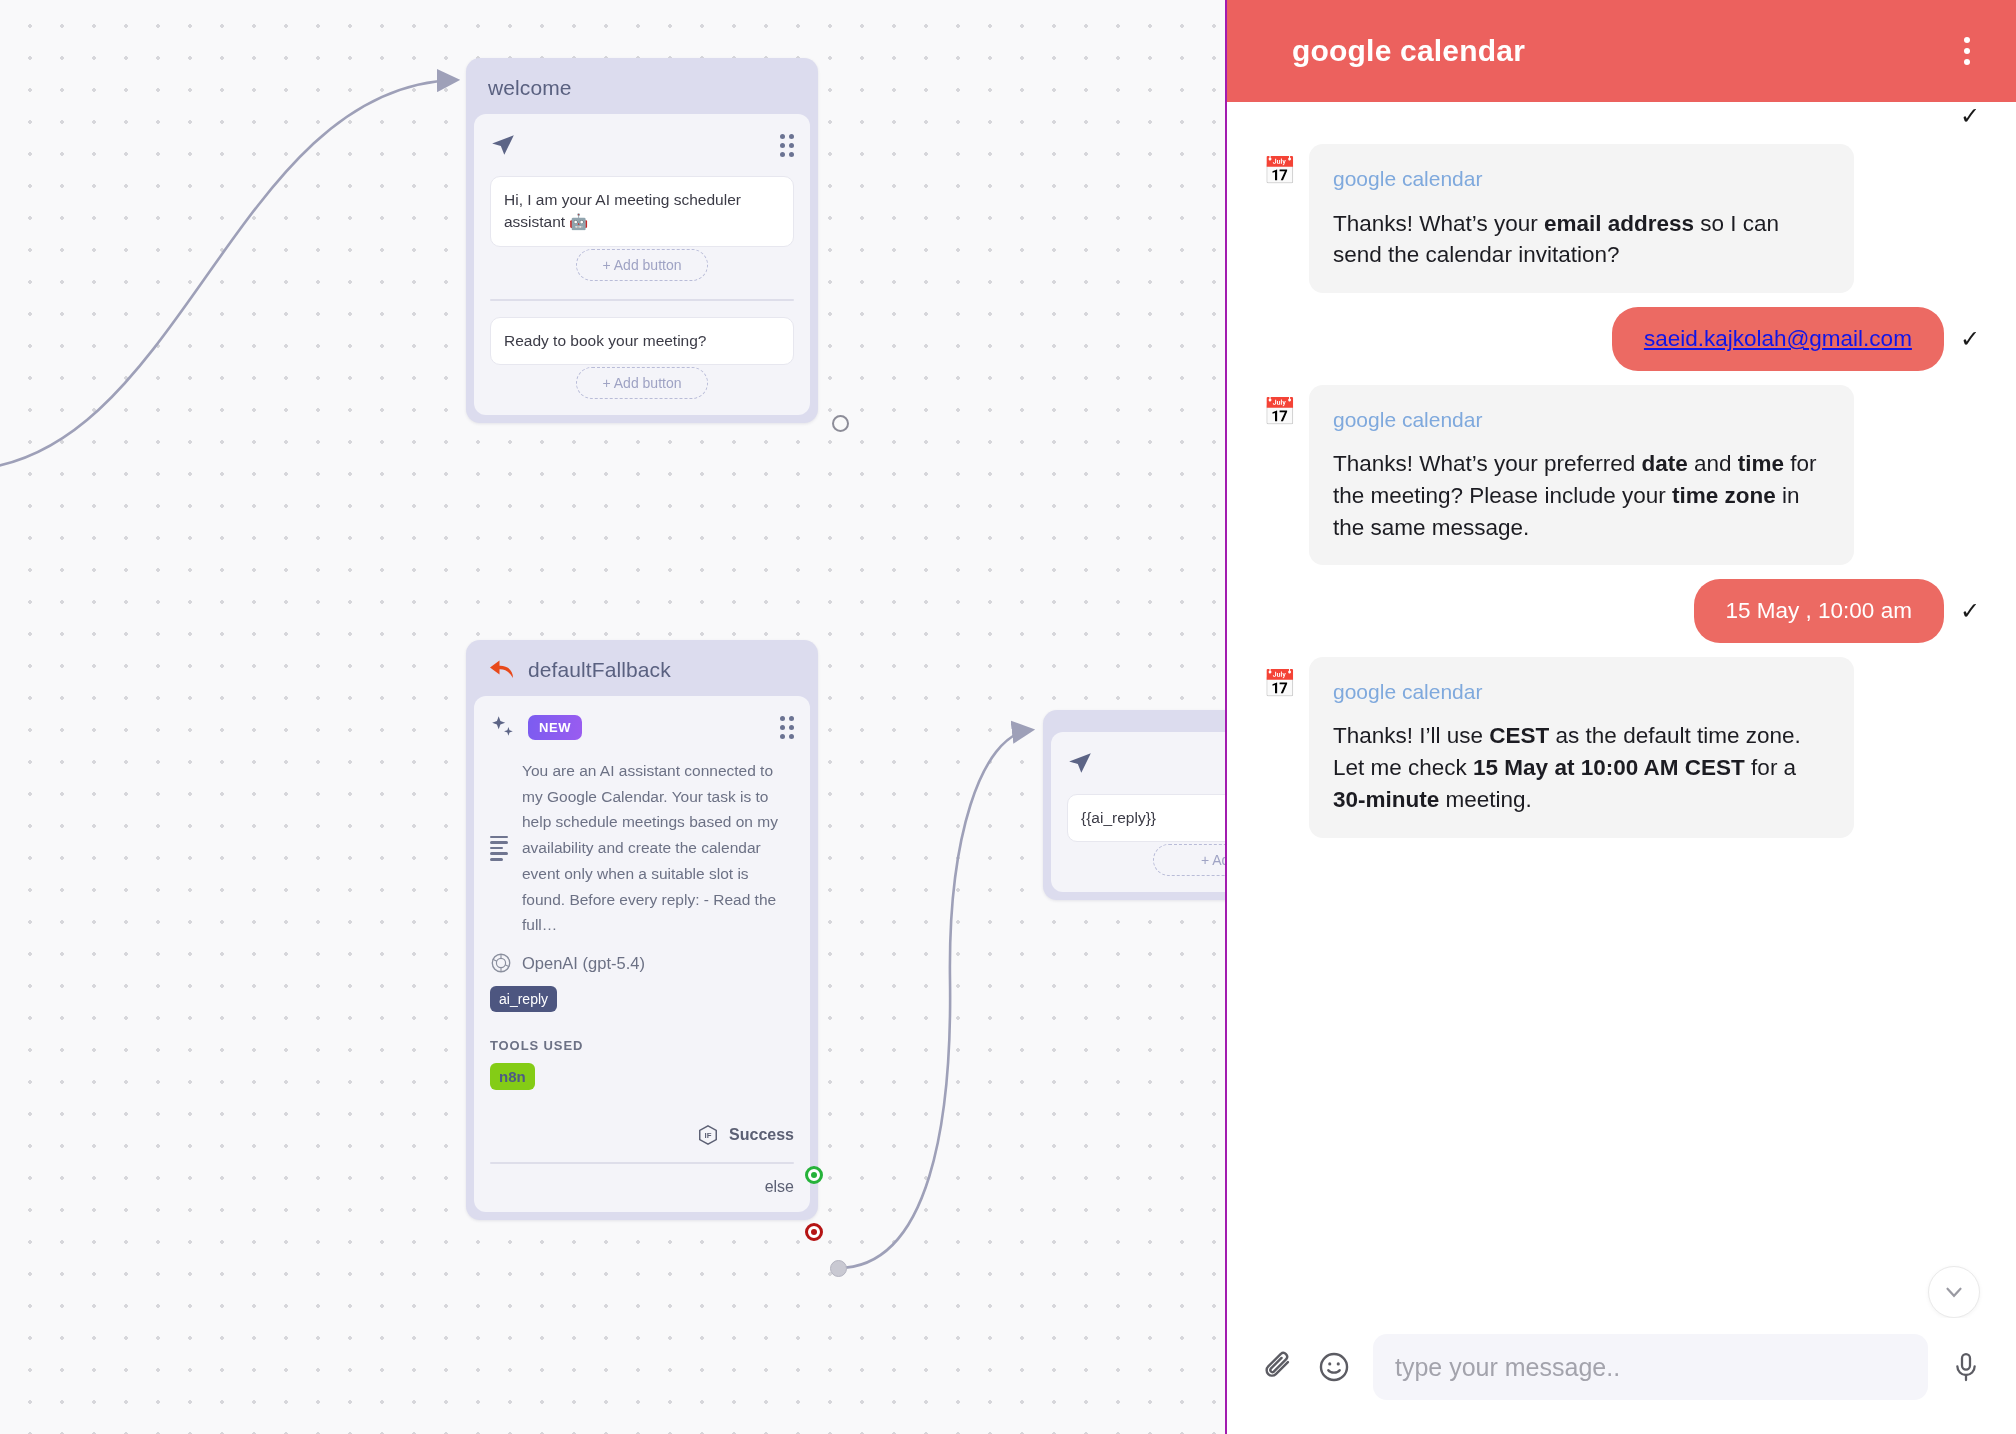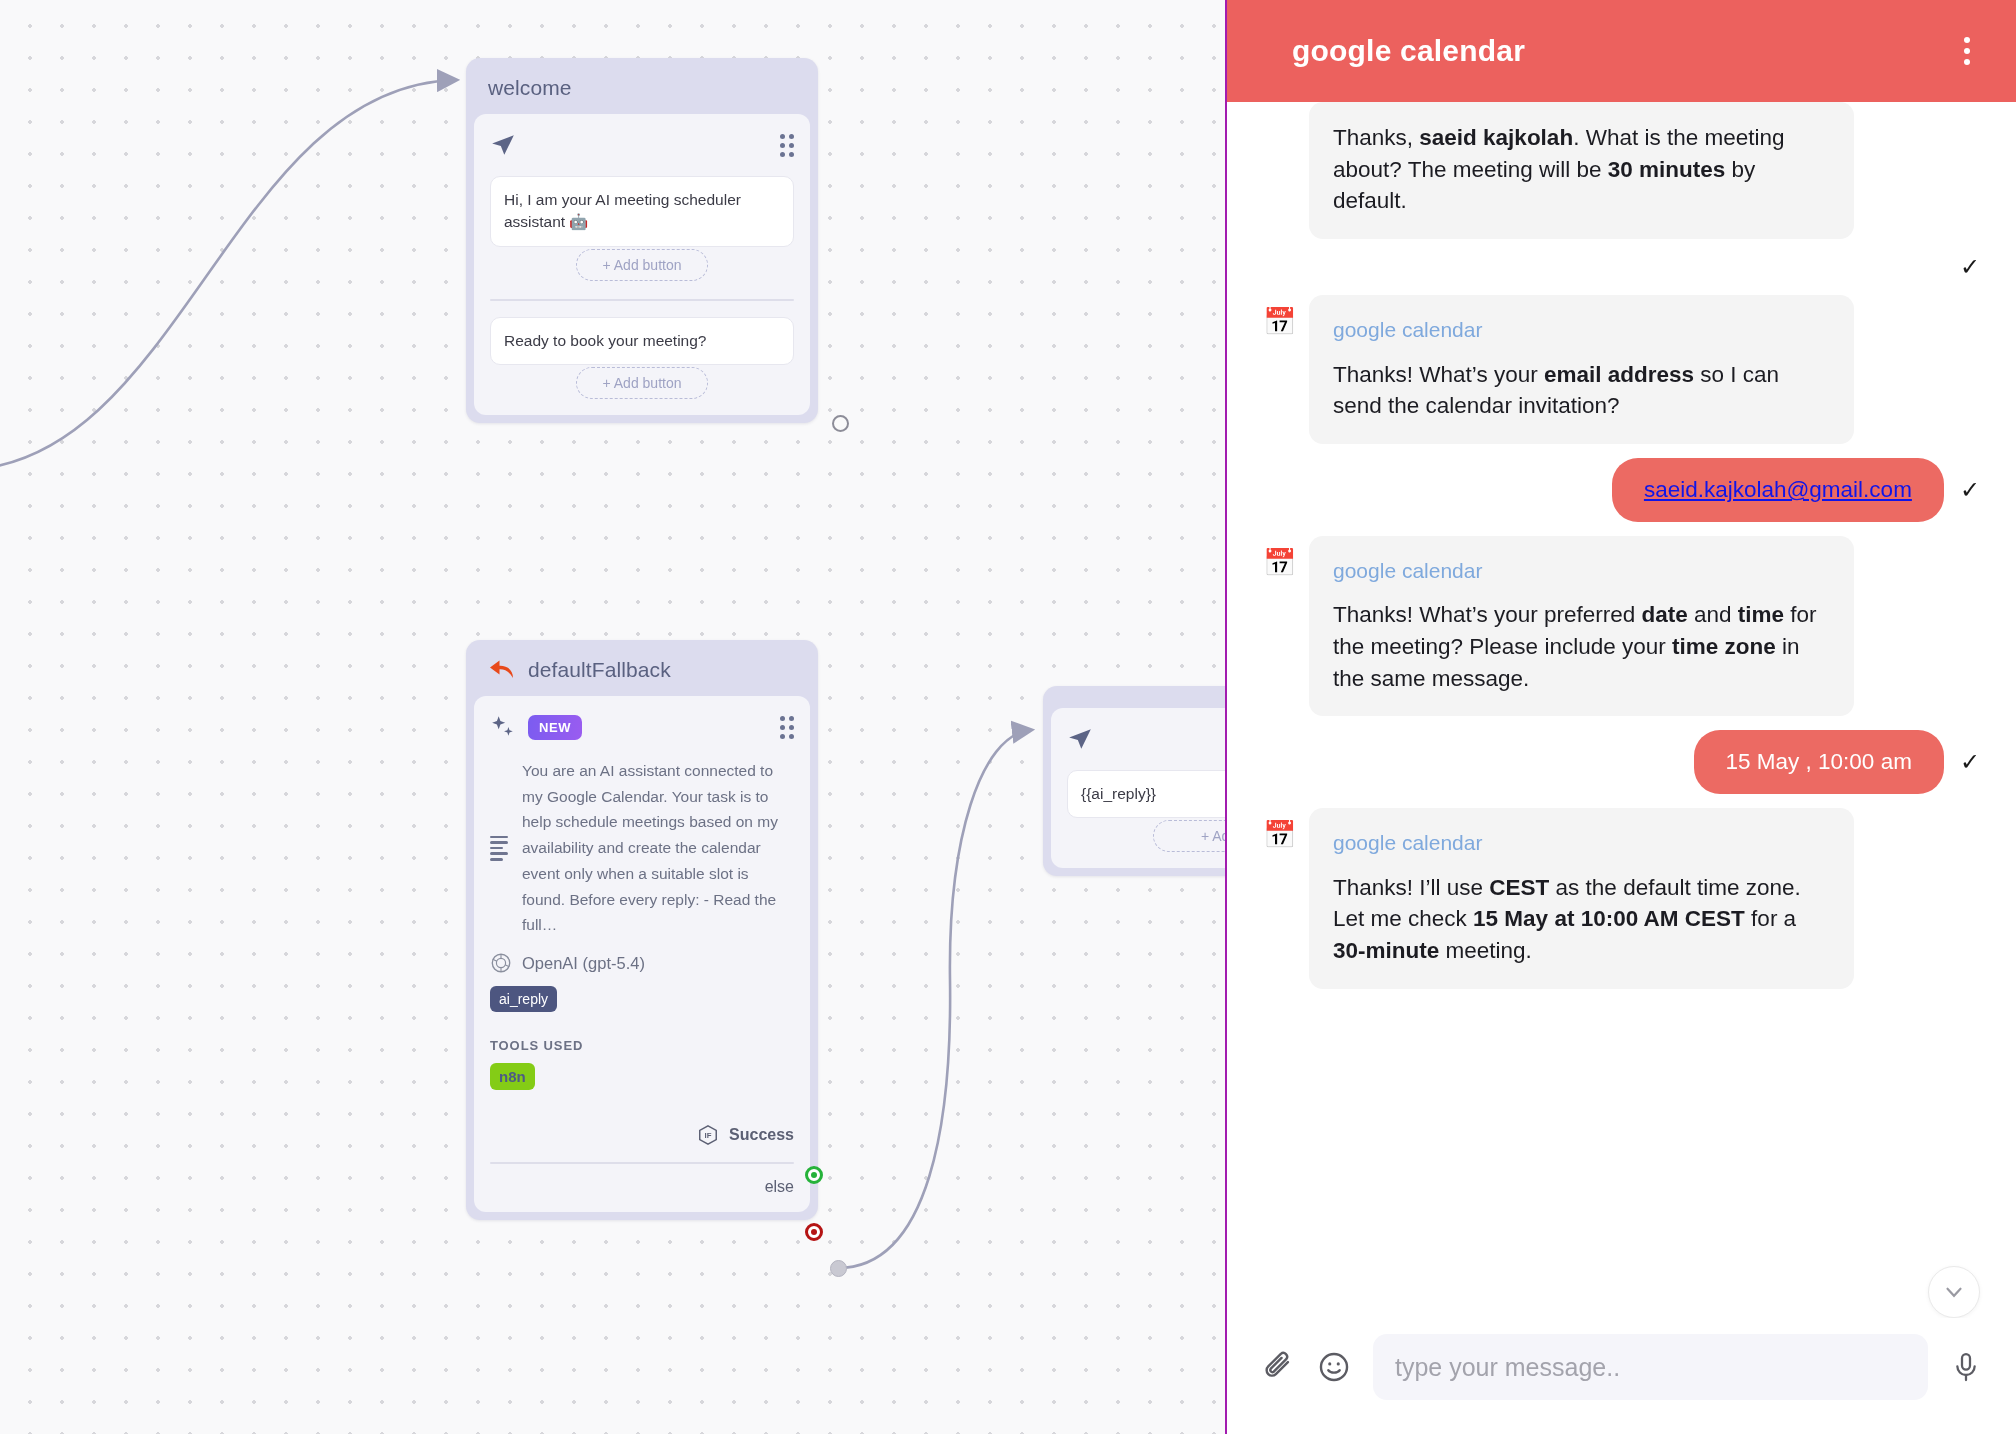--- a/index.html
+++ b/index.html
@@ -268,21 +268,21 @@
       </div>
     </div>
     <span class="port" style="position:absolute; left:805px; top:1166px;">
         <i></i>
       </span>
     <span class="port red" style="position:absolute; left:805px; top:1223px;">
         <i></i>
       </span>
     <div class="grey-dot" style="left:830px; top:1260px;"></div>
 
-    <div class="node" id="node-reply" style="left:1043px; top:686px; width:352px;">
+    <div class="node" id="node-reply" style="left:1043px; top:710px; width:352px;">
       <div class="node-title" style="height:14px; padding:4px;"></div>
       <div class="node-body">
         <div class="body-head">
           <svg width="26" height="26" viewBox="0 0 24 24">
             <path d="M22 3 L2 10.5 L10 13 L13.2 21 Z" fill="#5c6486"></path>
           </svg>
 
         </div>
         <div class="bubble-field">{{ai_reply}}</div>
         <div class="add-btn">+ Add</div>
@@ -295,24 +295,20 @@
       <span id="chat-title">google calendar</span>
       <span class="kebab">
           <i></i>
           <i></i>
           <i></i>
         </span>
     </div>
 
     <div id="messages">
       <div id="msg-container" style="margin-top: 0px;">
-          <div class="msg-row">
-            <div class="avatar"></div>
-            <div class="bubble-in"><span>Thanks, </span><b>saeid kajkolah</b><span>. What is the meeting about? The meeting will be </span><b>30 minutes</b><span> by default.</span></div>
-          </div>
           <div class="msg-row out">
             <span class="tick">✓</span>
           </div>
           <div class="msg-row">
             <div class="avatar">📅</div>
             <div class="bubble-in"><span class="sender">google calendar</span><span>Thanks! What’s your </span><b>email address</b><span> so I can send the calendar invitation?</span></div>
           </div>
           <div class="msg-row out">
             <div class="bubble-out"><a>saeid.kajkolah@gmail.com</a></div>
             <span class="tick">✓</span>

